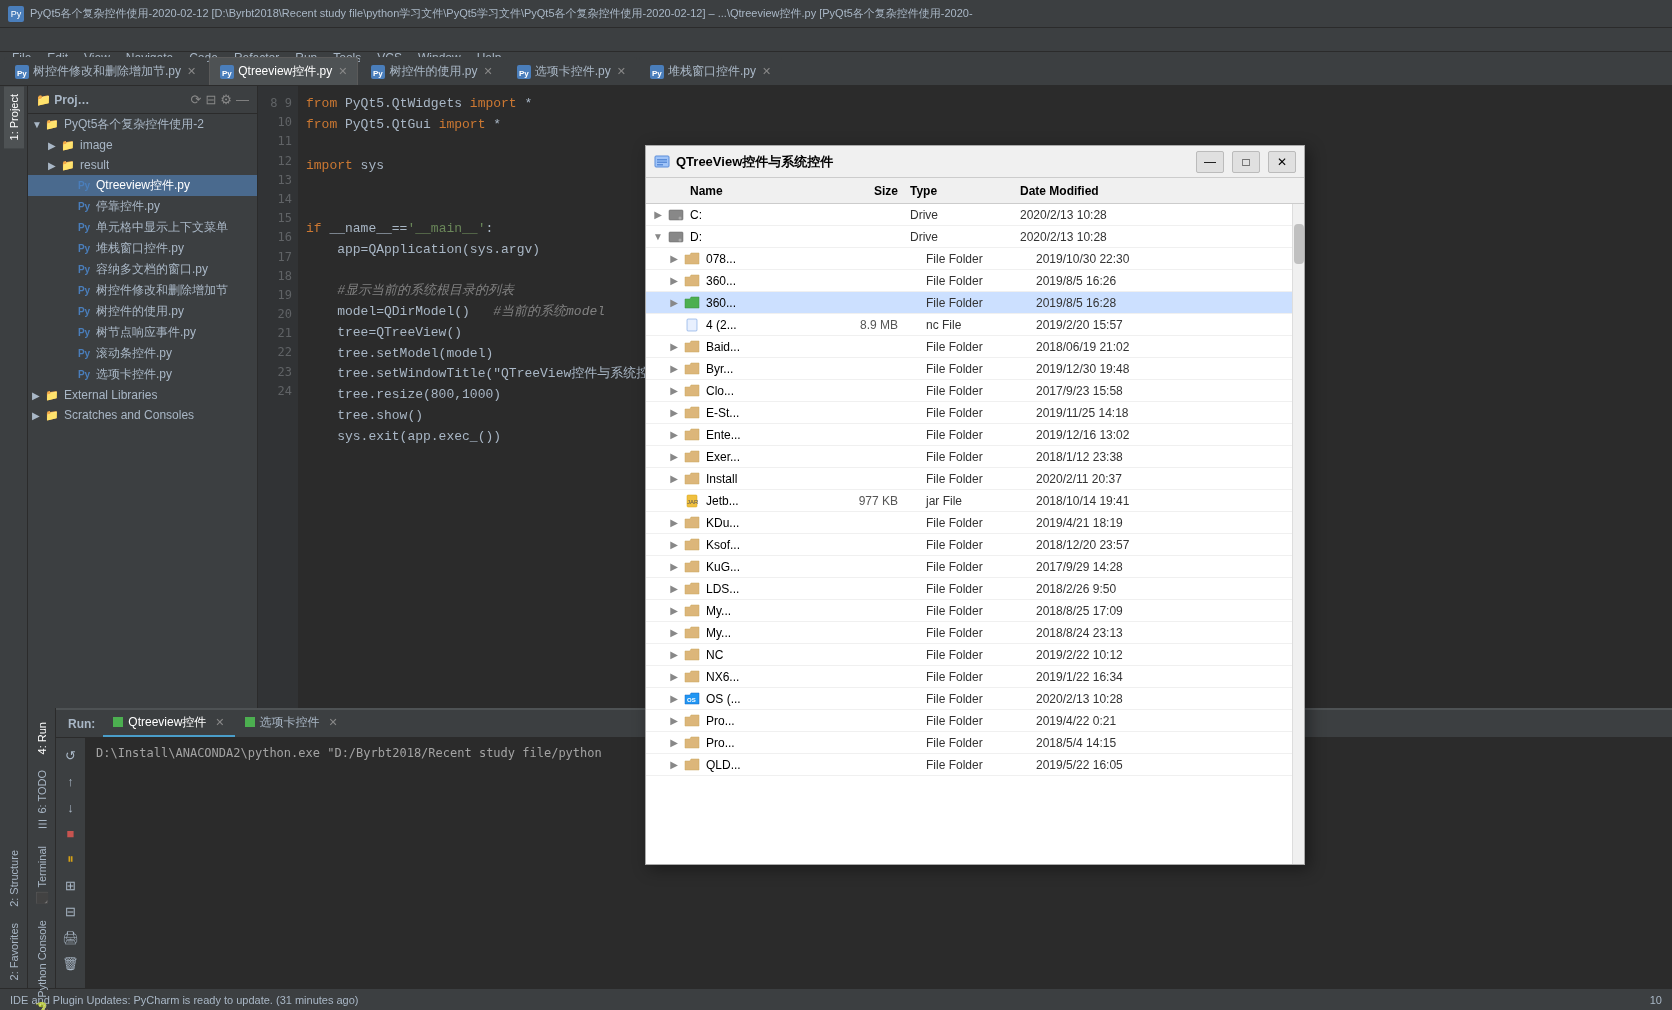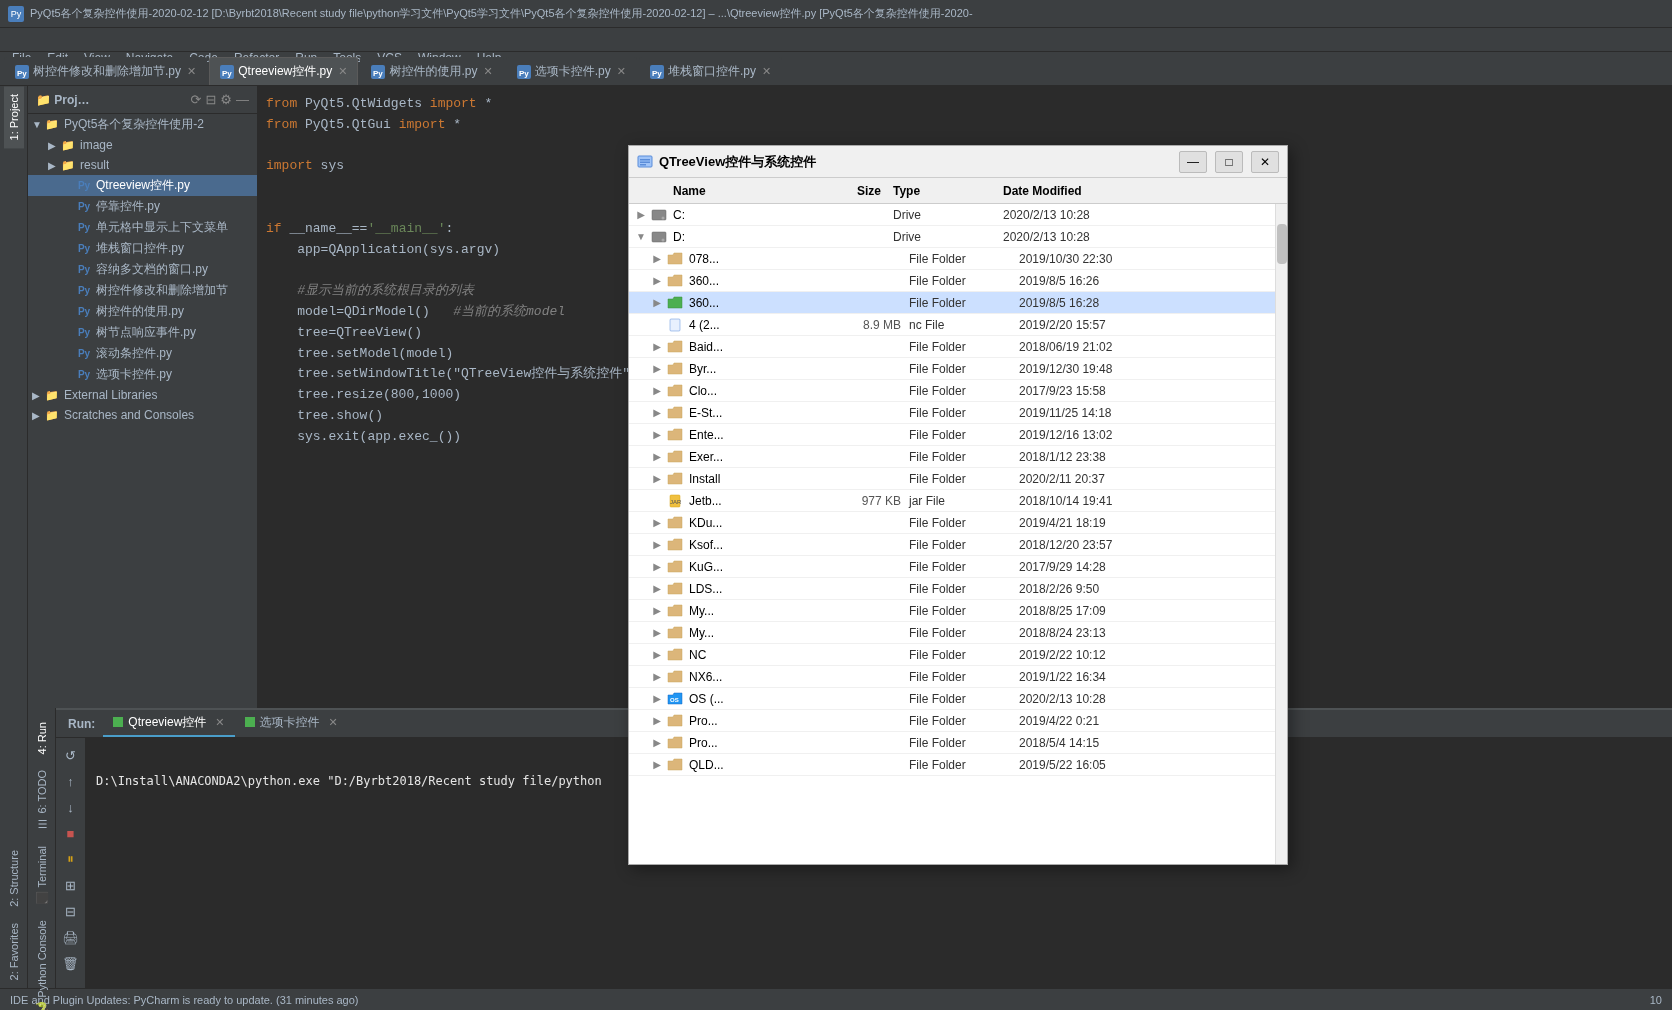--- a/index.html
+++ b/index.html
@@ -53,45 +53,45 @@
     
     #bottom { height: 280px; background: #2b2b2b; border-top: 2px solid #4e5254; display: flex; flex-direction: column; }
     #bottom-tabs { display: flex; align-items: center; background: #3c3f41; border-bottom: 1px solid #2b2b2b; height: 28px; padding-left: 4px; }
     .bottom-tab { display: flex; align-items: center; padding: 0 10px; height: 26px; font-size: 12px; color: #a9b7c6; cursor: pointer; border-bottom: 2px solid transparent; white-space: nowrap; gap: 5px; }
     .bottom-tab.active { color: #ffffff; border-bottom: 2px solid #4a9eca; }
     #bottom-content { flex: 1; display: flex; overflow: hidden; }
     #run-controls { width: 30px; background: #3c3f41; border-right: 1px solid #2b2b2b; display: flex; flex-direction: column; align-items: center; padding-top: 6px; gap: 4px; }
     .run-btn { width: 22px; height: 22px; display: flex; align-items: center; justify-content: center; color: #a9b7c6; cursor: pointer; border-radius: 3px; font-size: 13px; }
     .run-btn.red { color: #c75450; }
     .run-btn.yellow { color: #d4a017; }
-    #console-output { flex: 1; padding: 6px 10px; font-family: monospace; font-size: 12px; color: #e5e5e5; overflow-y: auto; line-height: 1.5; margin-top: 28px; }
+    #console-output { flex: 1; padding: 6px 10px; font-family: monospace; font-size: 12px; color: #a3a3a3; overflow-y: auto; line-height: 1.5; }
 
     
     #status-bar { height: 22px; background: #3c3f41; border-top: 1px solid #2b2b2b; display: flex; align-items: center; padding: 0 10px; font-size: 11px; color: #a9b7c6; gap: 10px; }
 
     
-    #floating-window { position: absolute; left: 628px; top: 145px; width: 660px; height: 720px; background: #f0f0f0; border: 1px solid #aaa; box-shadow: 4px 4px 15px rgba(0,0,0,0.4); z-index: 100; display: flex; flex-direction: column; font-family: 'Segoe UI', Arial, sans-serif; font-size: 12px; color: #000; }
+    #floating-window { position: absolute; left: 645px; top: 145px; width: 660px; height: 720px; background: #f0f0f0; border: 1px solid #aaa; box-shadow: 4px 4px 15px rgba(0,0,0,0.4); z-index: 100; display: flex; flex-direction: column; font-family: 'Segoe UI', Arial, sans-serif; font-size: 12px; color: #000; }
     #fw-titlebar { background: #f0f0f0; height: 32px; display: flex; align-items: center; padding: 0 8px; border-bottom: 1px solid #ccc; }
     #fw-title-icon { width: 16px; height: 16px; margin-right: 6px; flex-shrink: 0; }
     #fw-title-text { flex: 1; font-size: 13px; font-weight: bold; color: #000; }
     #fw-controls { display: flex; gap: 8px; }
     .fw-btn { width: 28px; height: 22px; background: #e0e0e0; border: 1px solid #bbb; display: flex; align-items: center; justify-content: center; cursor: pointer; font-size: 12px; color: #000; border-radius: 2px; }
 
     #fw-header { display: flex; background: #f0f0f0; border-bottom: 1px solid #ccc; height: 26px; align-items: center; padding: 0 8px; font-size: 12px; font-weight: bold; }
     .fw-col { flex-shrink: 0; }
 
     #fw-body { flex: 1; overflow-y: auto; background: #ffffff; }
     #fw-scrollbar { width: 12px; background: #f0f0f0; border-left: 1px solid #ddd; position: relative; }
 
     .fw-row { display: flex; align-items: center; height: 22px; padding: 0 4px; border-bottom: 1px solid #f0f0f0; cursor: pointer; }
     .fw-row.selected { background: #cce0ff; }
     .fw-row .expand-btn { width: 16px; flex-shrink: 0; color: #888; font-size: 10px; text-align: center; }
     .fw-row .row-icon { width: 20px; height: 16px; flex-shrink: 0; display: flex; align-items: center; justify-content: center; margin-right: 4px; }
     .fw-row .row-name { width: 130px; flex-shrink: 0; font-size: 12px; overflow: hidden; text-overflow: ellipsis; white-space: nowrap; }
-    .fw-row .row-size { width: 90px; flex-shrink: 0; text-align: right; padding-right: 8px; font-size: 12px; color: #555; }
+    .fw-row .row-size { width: 90px; flex-shrink: 0; text-align: right; padding-right: 28px; font-size: 12px; color: #555; }
     .fw-row .row-type { width: 110px; flex-shrink: 0; font-size: 12px; color: #333; }
     .fw-row .row-date { width: 150px; flex-shrink: 0; font-size: 12px; color: #333; }
 
     
     #left-sidebar-tabs { width: 28px; background: #3c3f41; border-right: 1px solid #2b2b2b; display: flex; flex-direction: column; align-items: center; }
     .sidebar-tab-label { writing-mode: vertical-rl; transform: rotate(180deg); font-size: 11px; padding: 8px 4px; cursor: pointer; color: #a9b7c6; white-space: nowrap; }
     .sidebar-tab-label.active { color: #fff; background: #4e5254; }
 
     #sidebar-and-editor { display: flex; flex: 1; }
 
@@ -311,20 +311,37 @@
               <span class="item-icon">
                 <span class="folder-icon">📁</span>
               </span>
               <span style="overflow: hidden; text-overflow: ellipsis;">Scratches and Consoles</span>
             </div>
           </div>
       </div>
 
       <div id="editor">
         <div id="editor-content">
+          <div id="line-numbers">8
+9
+10
+11
+12
+13
+14
+15
+16
+17
+18
+19
+20
+21
+22
+23
+24</div>
           <div id="code-area"><span class="kw">from</span> PyQt5.QtWidgets <span class="kw">import</span> *
 <span class="kw">from</span> PyQt5.QtGui <span class="kw">import</span> *
 
 <span class="kw">import</span> sys
 
 
 <span class="kw">if</span> __name__==<span class="str">'__main__'</span>:
     app=QApplication(sys.argv)
 
     <span class="cm">#显示当前的系统根目录的列表</span>

